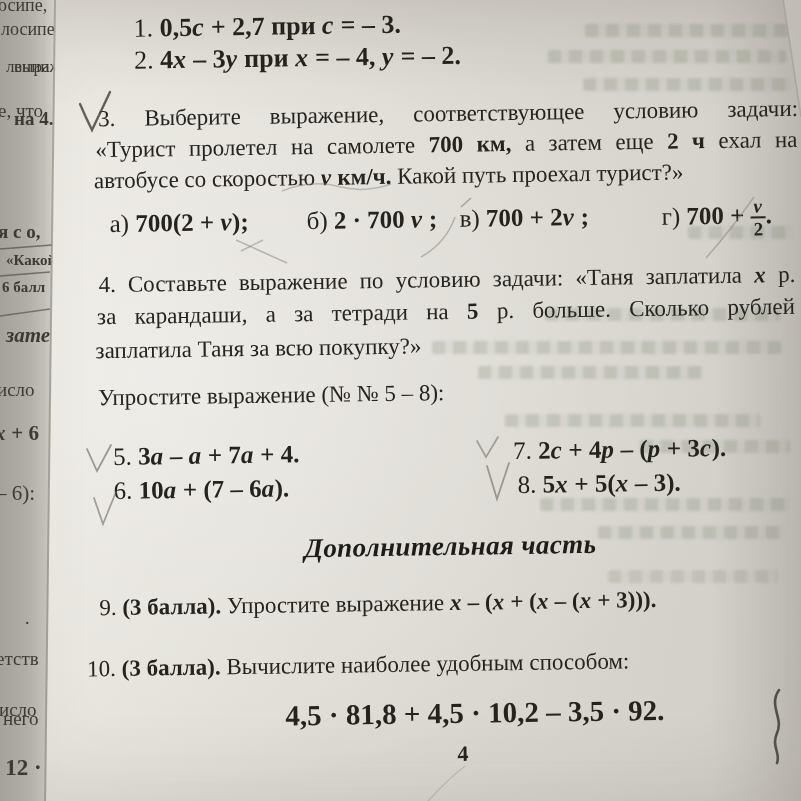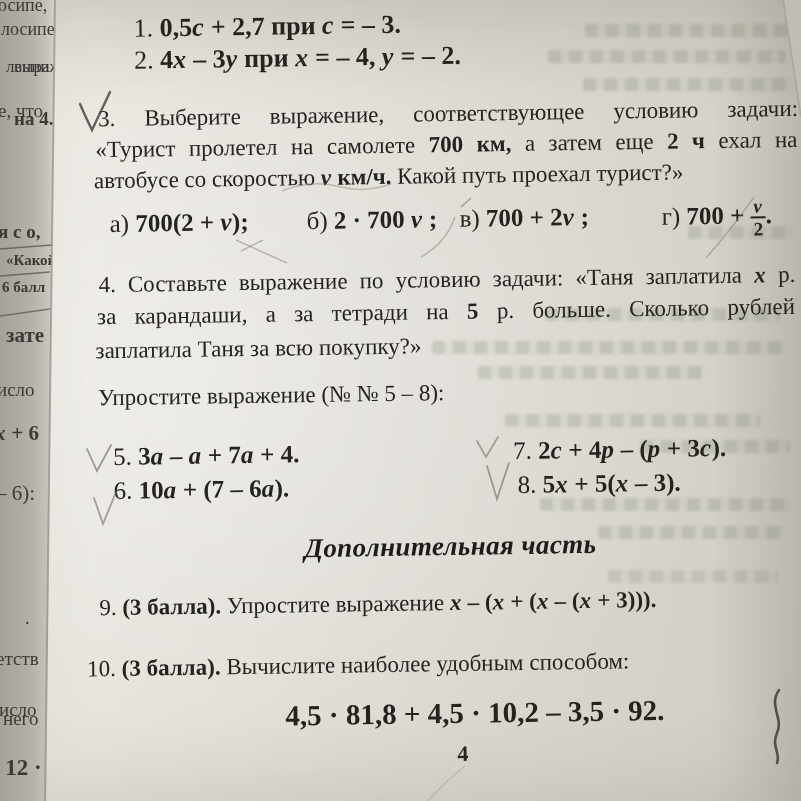--- a/index.html
+++ b/index.html
@@ -19,21 +19,21 @@
     clip-path:polygon(0 0,55px 0,46px 100%,0 100%);
     background:linear-gradient(90deg,#a5a29b 0%,#b1aea7 45%,#c3c0b9 75%,#d8d5ce 95%,#c9c6bf 100%);}
   .lf{position:absolute;color:#3c3a35;white-space:nowrap;filter:blur(.35px);
     font-family:"Liberation Serif",serif;}
   
   .sheet{position:absolute;left:0;top:0;width:801px;height:801px;
     transform:rotate(-0.85deg);transform-origin:110px 115px;color:#25231e;}
   .t{position:absolute;white-space:nowrap;}
   .j{white-space:nowrap;text-align:justify;text-align-last:justify;}
   .b{font-weight:bold;}
-  .i{}
+  .i{font-style:italic;}
   .math{font-weight:bold;}
   .math i{font-style:italic;letter-spacing:.5px;}
   .heading{font-weight:bold;font-style:italic;letter-spacing:.4px;}
   .frac{display:inline-block;vertical-align:-12px;text-align:center;line-height:1;font-size:19px;}
   .frac .fn{display:block;border-bottom:2px solid #25231e;padding:0 3px 1px;}
   .frac .fd{display:block;padding-top:1px;}
   .center{text-align:center;}
   
   .bl{position:absolute;height:13px;border-radius:3px;filter:blur(1.7px);pointer-events:none;
     background:repeating-linear-gradient(90deg,rgba(104,116,90,.22) 0 13px,rgba(104,116,90,.05) 13px 21px);}

